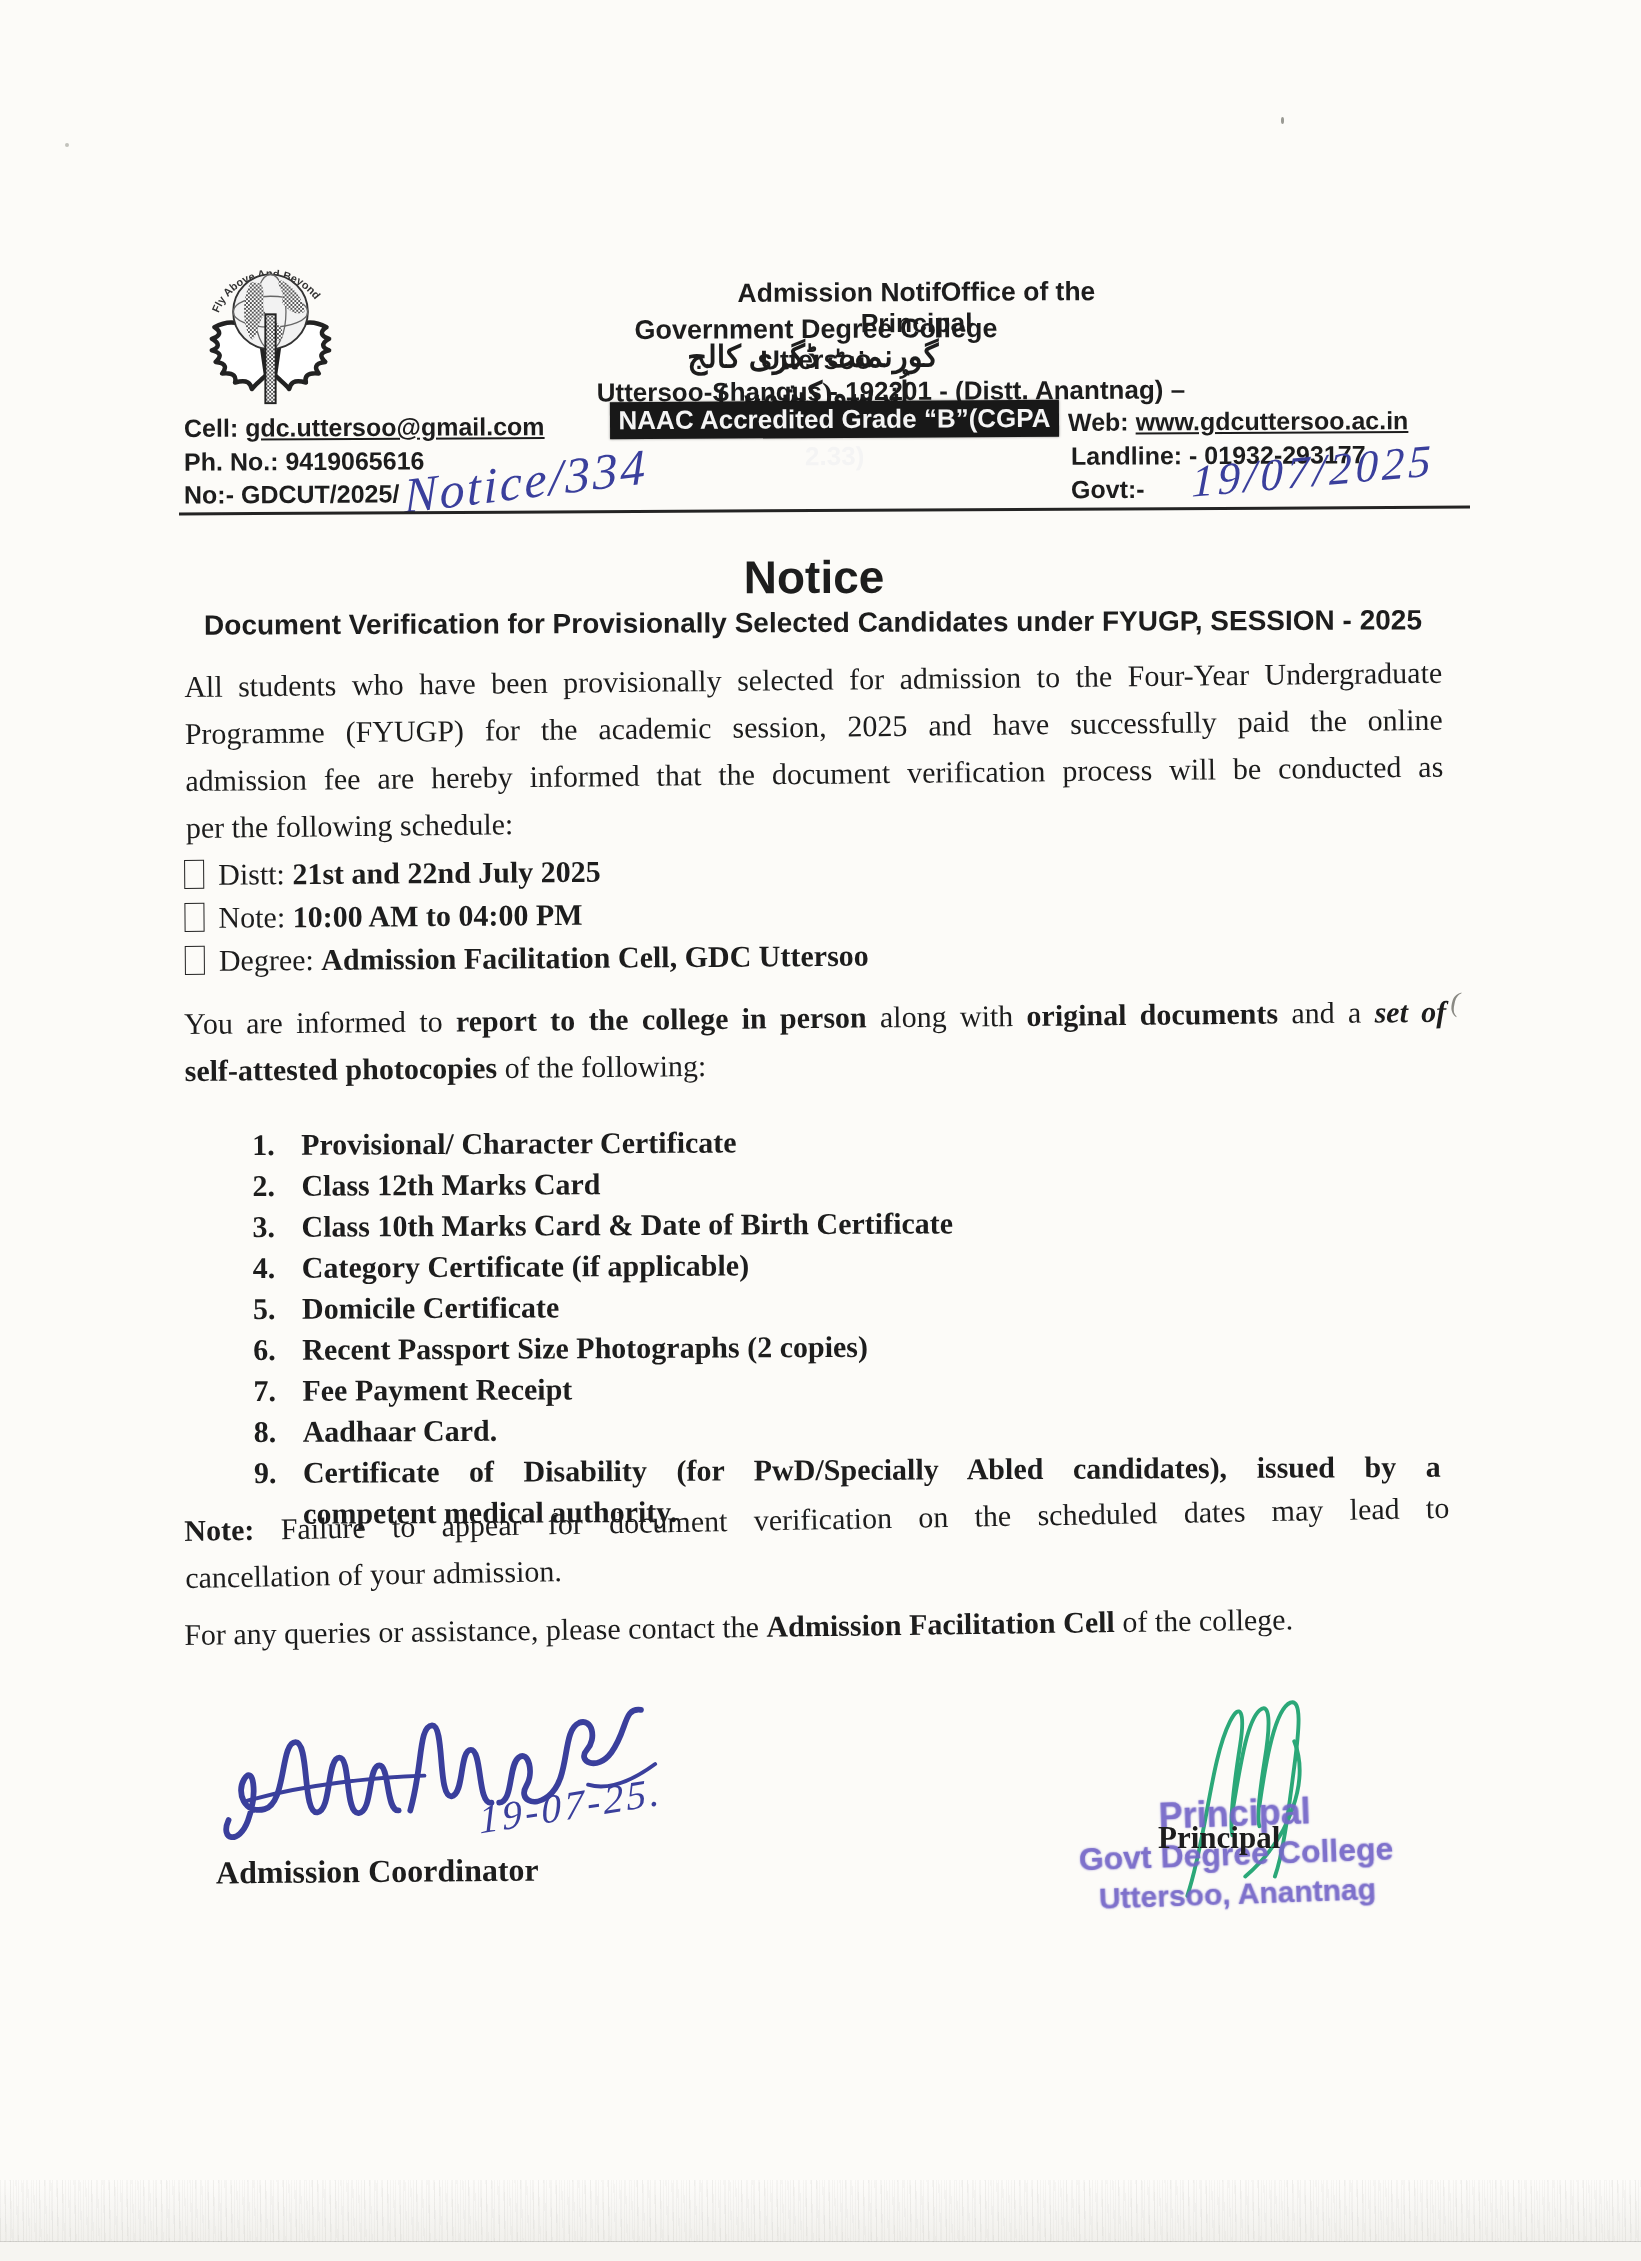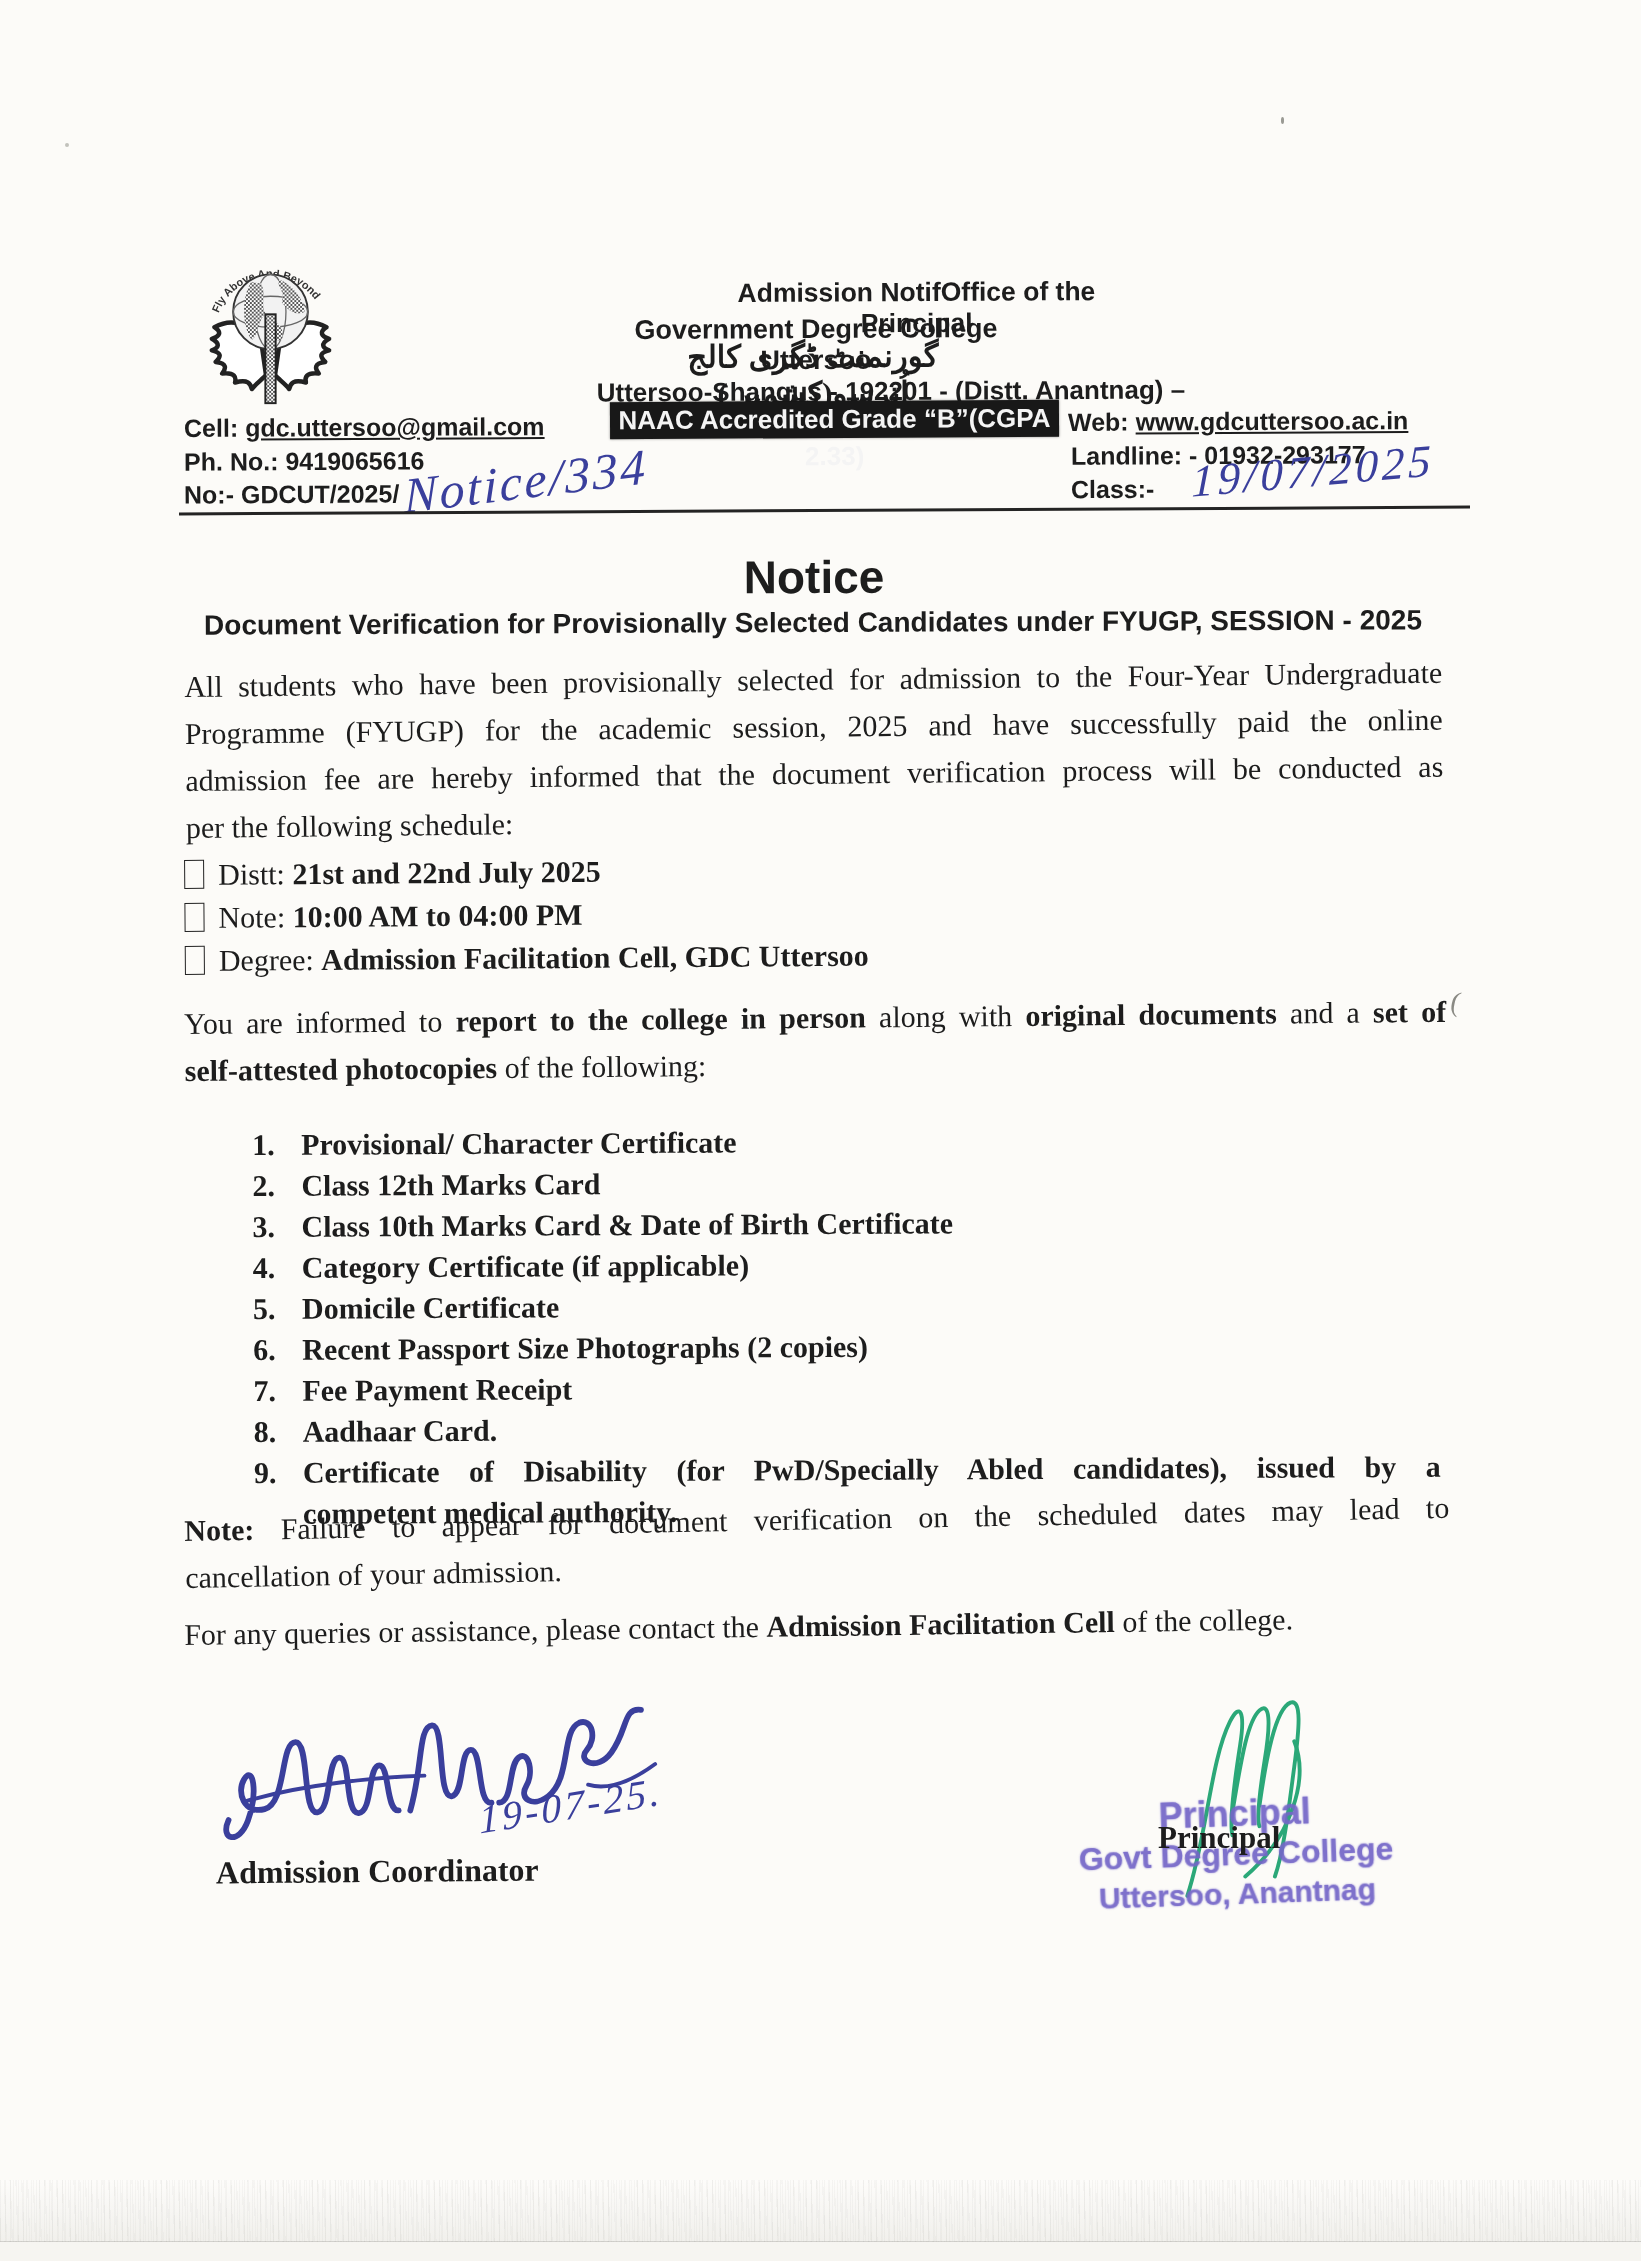--- a/index.html
+++ b/index.html
@@ -108,21 +108,21 @@
   <div class="abs sans b center hdr-address">Uttersoo-Shangus - 192201 - (Distt. Anantnag) – Kashmir</div>
   <div class="abs sans b naac">NAAC Accredited Grade “B”(CGPA  2.33)</div>
 
   <div class="abs sans b hdr-left1"><span>Cell: </span><span class="u">gdc.uttersoo@gmail.com</span></div>
   <div class="abs sans b hdr-left2">Ph. No.: 9419065616</div>
   <div class="abs sans b hdr-left3">No:- GDCUT/2025/</div>
   <div class="abs hand hand-ref">Notice/334</div>
 
   <div class="abs sans b hdr-right1"><span>Web: </span><span class="u">www.gdcuttersoo.ac.in</span></div>
   <div class="abs sans b hdr-right2">Landline: - 01932-293177</div>
-  <div class="abs sans b hdr-right3">Class:-</div>
+  <div class="abs sans b hdr-right3">Govt:-</div>
   <div class="abs hand hand-date-top">19/07/2025</div>
 
   <div class="abs rule"></div>
 
   <div class="abs sans b center title">Notice</div>
   <div class="abs sans b center subtitle">Document Verification for Provisionally Selected Candidates under FYUGP, SESSION - 2025</div>
 
   <div class="abs para intro">
       <span class="jall">All students who have been provisionally selected for admission to the Four-Year Undergraduate</span>
       <span class="jall">Programme (FYUGP) for the academic session, 2025 and have successfully paid the online</span>
@@ -130,21 +130,21 @@
       <span class="jline">per the following schedule:</span>
     </div>
 
   <div class="abs schedule">
     <div class="sched-row"><span class="checkbox"></span><span>Distt: </span><span class="b">21st and 22nd July 2025</span></div>
     <div class="sched-row"><span class="checkbox"></span><span>Note: </span><span class="b">10:00 AM to 04:00 PM</span></div>
     <div class="sched-row"><span class="checkbox"></span><span>Degree: </span><span class="b">Admission Facilitation Cell, GDC Uttersoo</span></div>
   </div>
 
   <div class="abs para report">
-    <span class="jall"><span>You are informed to </span><span style="font-weight: bold;">report to the college in person</span><span> along with </span><span style="font-weight: bold;">original documents</span><span> and a </span><span style="font-weight: bold;">set of</span></span>
+    <span class="jall"><span>You are informed to </span><span style="font-weight: bold;">report to the college in person</span><span> along with </span><span style="font-weight: bold;">original documents</span><span> and a </span><span style="font-weight: bold; font-style: italic;">set of</span></span>
     <span class="jline"><span style="font-weight: bold;">self-attested photocopies</span><span> of the following:</span></span>
   </div>
 
   <div class="abs doclist">
       <div class="doc-item">
         <span class="doc-num">1.</span>
         <span class="doc-text">
           <span class="jline">Provisional/ Character Certificate</span>
         </span>
       </div>

